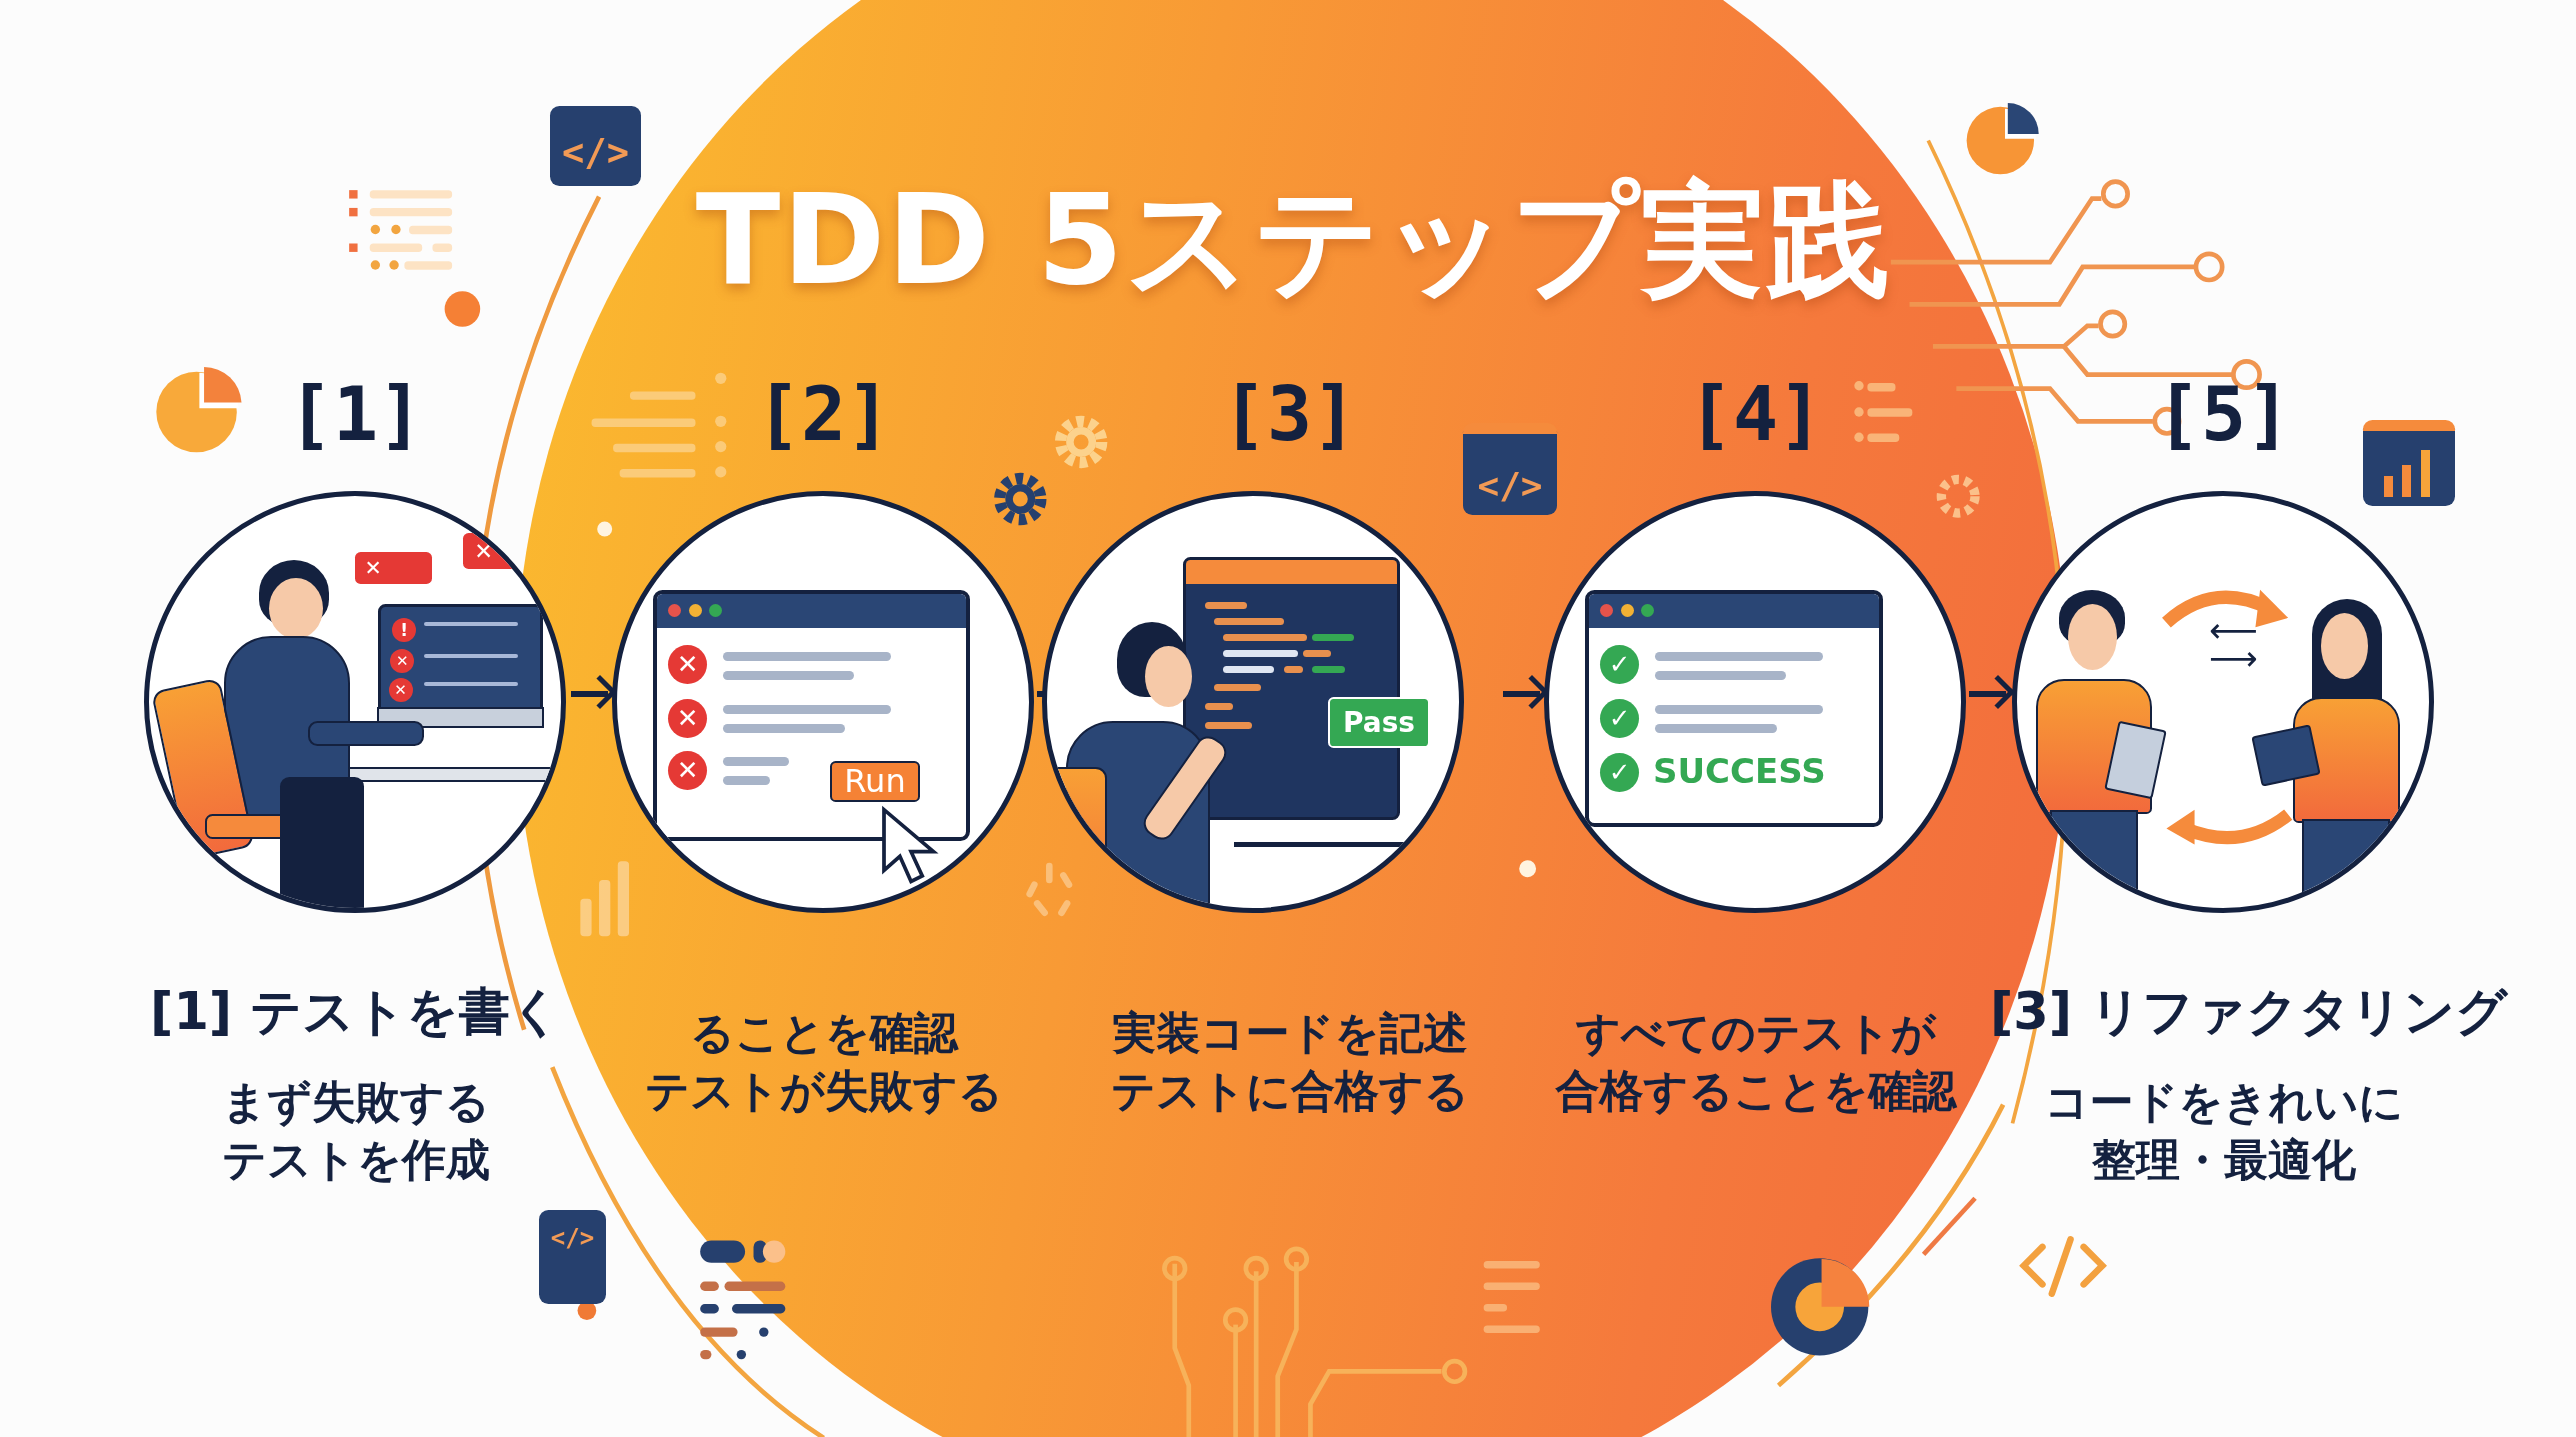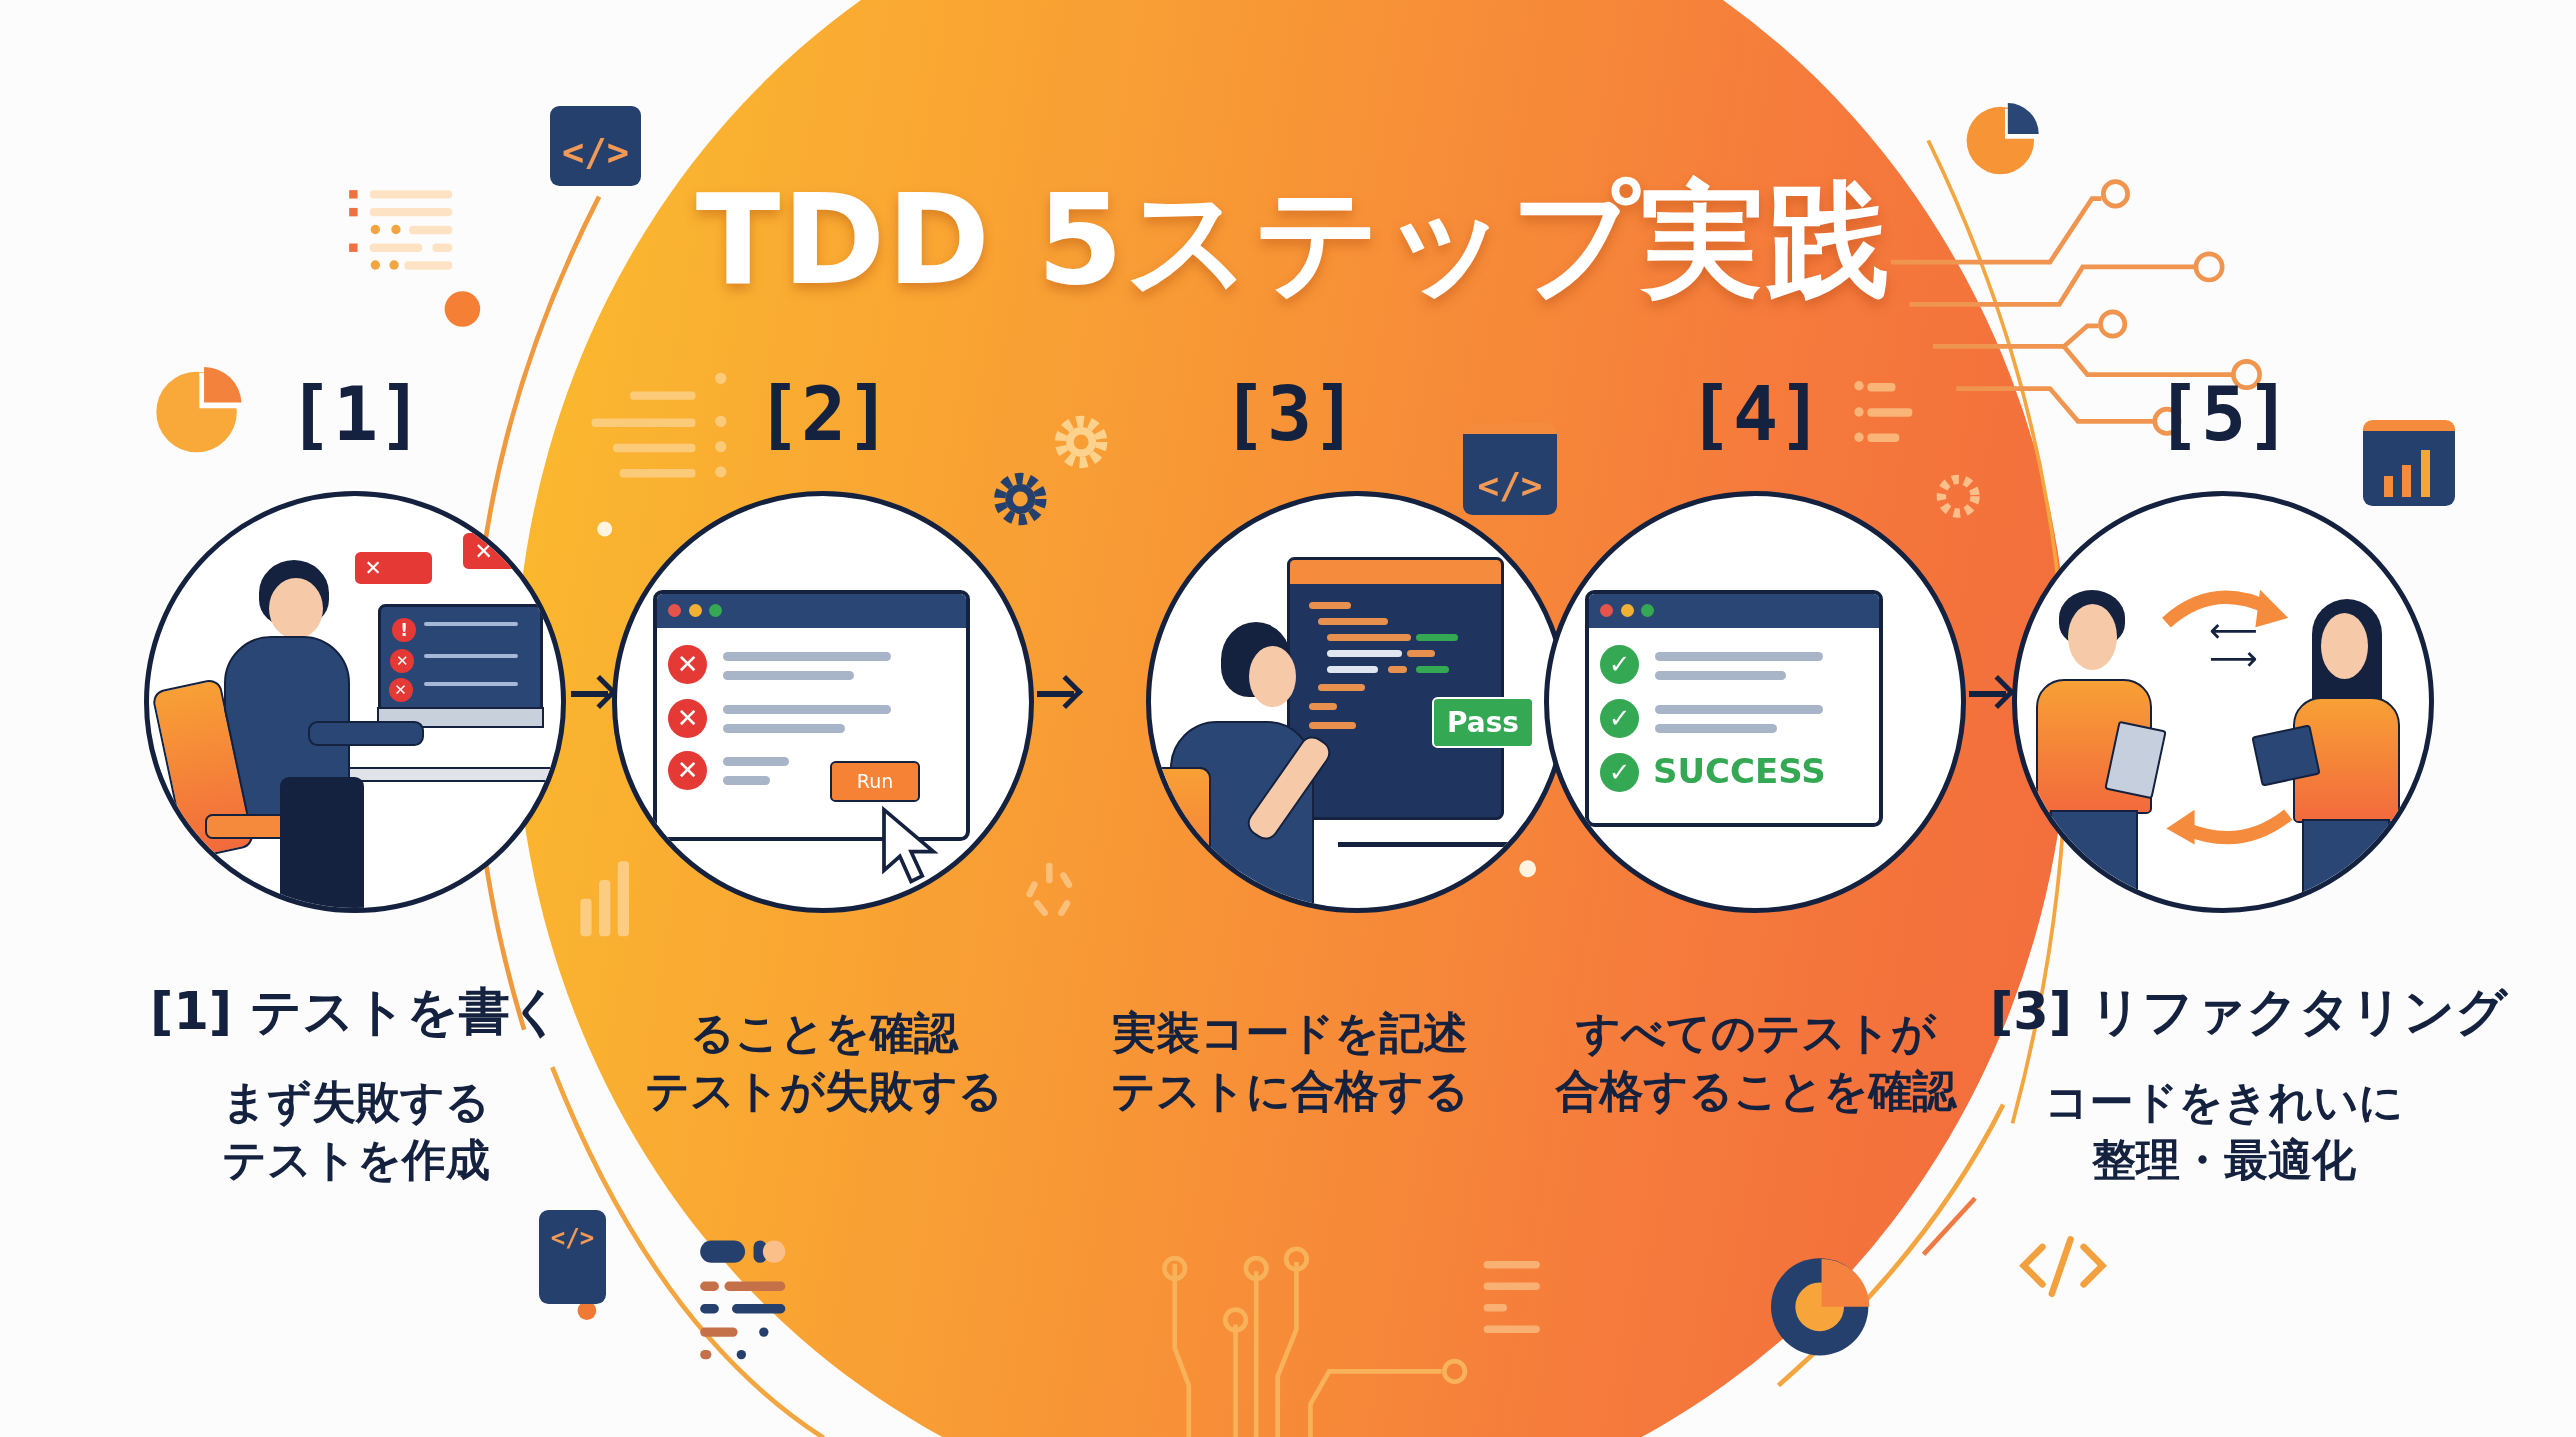--- a/index.html
+++ b/index.html
@@ -227,28 +227,28 @@
       </div>
     <div class="xbadge" style="left:11.2px;top:51px;"><span>✕</span></div>
     <div class="xbadge" style="left:11.2px;top:105px;"><span>✕</span></div>
     <div class="xbadge" style="left:11.2px;top:157px;"><span>✕</span></div>
     <div class="line" style="left:66px;top:58px;width:168px;"></div>
       <div class="line" style="left:66px;top:77px;width:131px;"></div>
     <div class="line" style="left:66px;top:111px;width:168px;"></div>
       <div class="line" style="left:66px;top:130px;width:122px;"></div>
     <div class="line" style="left:66px;top:163px;width:66px;"></div>
       <div class="line" style="left:66px;top:182px;width:47px;"></div>
-    <div style="position:absolute;left:173px;top:167px;width:86px;height:37px;background:#f58235;border:2.8px solid #14213f;border-radius:5.6px;color:#fff;font-size:19px;text-align:center;line-height:37px;"><span>Run</span></div>
+    <div style="position:absolute;left:173px;top:167px;width:86px;height:37px;background:#f58235;border:2.8px solid #14213f;border-radius:5.6px;color:#fff;font-size:32px;text-align:center;line-height:37px;"><span>Run</span></div>
   </div>
   <svg style="position:absolute;left:262px;top:309px" width="66" height="84" viewBox="0 0 70 90">
       <path d="M5 5 L5 70 L22 55 L34 82 L46 76 L34 50 L58 50 Z" fill="#fff" stroke="#14213f" stroke-width="4"></path>
     </svg>
 </div>
 
-<div class="stepcircle" style="left:1358px">
+<div class="stepcircle" style="left:1254px">
   <div style="position:absolute;left:136px;top:61px;width:211px;height:257px;background:#1f3560;border:3.7px solid #14213f;border-radius:7.5px;overflow:hidden;">
     <div style="height:24px;background:#f58b3c;"></div>
     <div class="line" style="left:19px;top:42px;width:42px;height:6.6px;background:#e8904e"></div>
     <div class="line" style="left:28px;top:58px;width:70px;height:6.6px;background:#e8904e"></div>
     <div class="line" style="left:37px;top:74px;width:84px;height:6.6px;background:#e8904e"></div>
     <div class="line" style="left:126px;top:74px;width:42px;height:6.6px;background:#34a853"></div>
     <div class="line" style="left:37px;top:90px;width:75px;height:6.6px;background:#dfe6f2"></div>
     <div class="line" style="left:117px;top:90px;width:28px;height:6.6px;background:#e8904e"></div>
     <div class="line" style="left:37px;top:106px;width:51px;height:6.6px;background:#dfe6f2"></div>
     <div class="line" style="left:98px;top:106px;width:19px;height:6.6px;background:#e8904e"></div>

